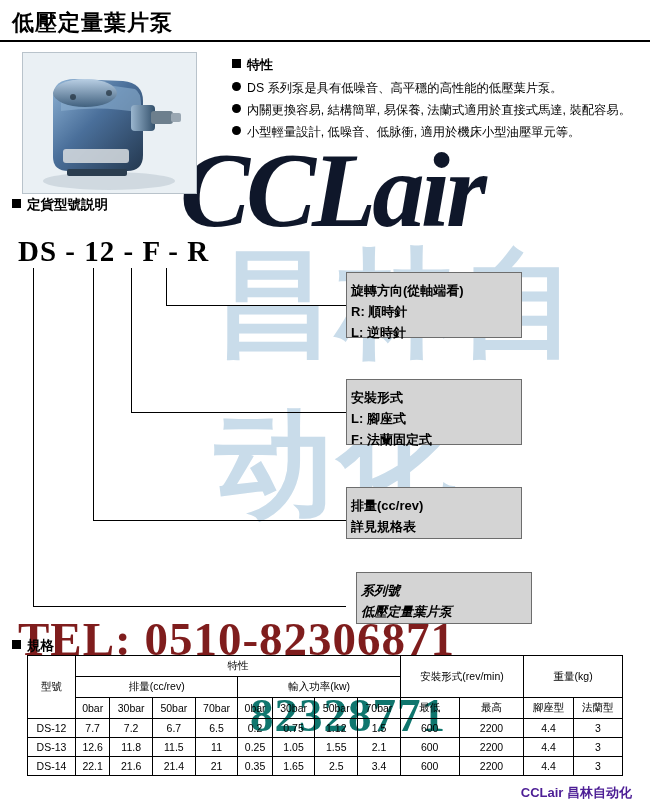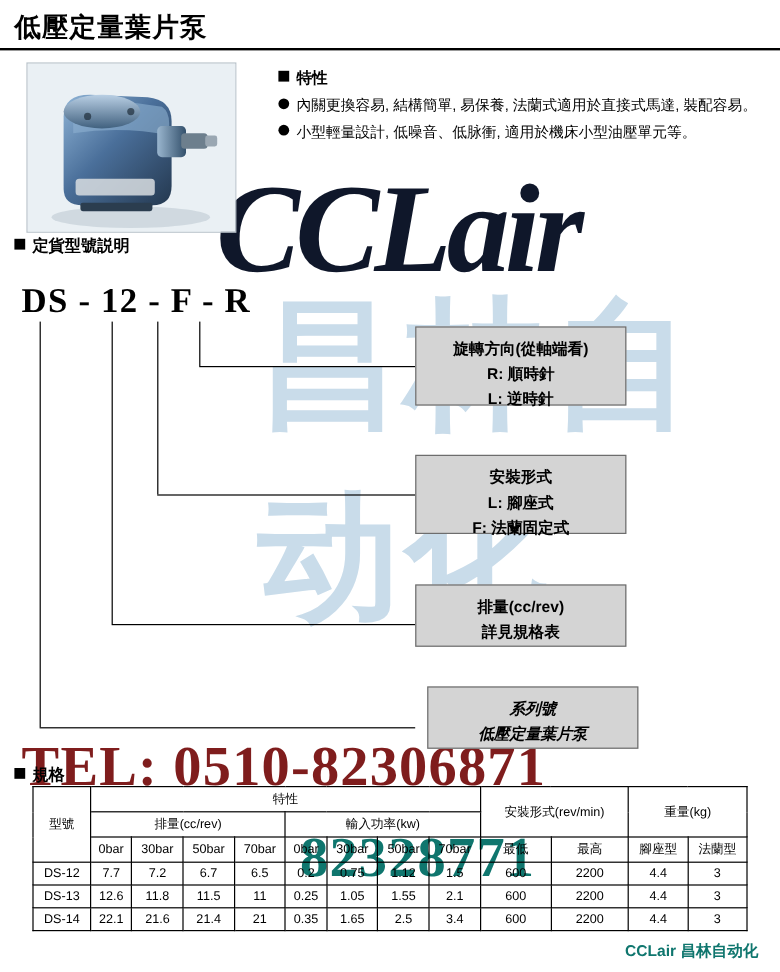--- a/index.html
+++ b/index.html
@@ -124,21 +124,21 @@
     font-size: 29px; font-weight: bold;
     letter-spacing: 1px;
     font-family: "Liberation Serif", serif;
   }
 
   
   .cbox {
     position:absolute;
     background:#d4d4d4;
     border:1px solid #6d6d6d;
-    text-align:center;
+    text-align:left;
     font-size: 13px;
     font-weight: bold;
     padding: 7px 4px;
     line-height: 21px;
     z-index: 4;
   }
   .leader { position:absolute; background:#000; z-index:3; }
   .lh { height:1px; }
   .lv { width:1px; }
 
@@ -164,21 +164,21 @@
     font-weight: normal;
     height: 19px;
   }
   .col-model { width: 48px; }
 
   .footer-brand {
     position:absolute;
     right: 18px; bottom: 8px;
     font-size: 13px;
     font-weight: bold;
-    color: #0f766e;
+    color: #4c1d95;
     z-index: 6;
   }
 </style>
 </head>
 <body>
 
 <div class="wm-logo">CCLair</div>
 <div class="wm-cn">昌林自动化</div>
 
 <div class="page-title">低壓定量葉片泵</div>
@@ -214,20 +214,23 @@
     <circle cx="50" cy="44" r="3" fill="#1f2d3b" opacity="0.7"></circle>
     <circle cx="86" cy="40" r="3" fill="#1f2d3b" opacity="0.7"></circle>
   </svg>
 </div>
 
 <div class="feat">
   <div class="feat-head">
     <span class="sq"></span><span>特性</span>
   </div>
   <div class="feat-item">
+    <span class="dot"></span><span>DS 系列泵是具有低噪音、高平穩的高性能的低壓葉片泵。</span>
+  </div>
+  <div class="feat-item">
     <span class="dot"></span><span>內關更換容易, 結構簡單, 易保養, 法蘭式適用於直接式馬達, 裝配容易。</span>
   </div>
   <div class="feat-item">
     <span class="dot"></span><span>小型輕量設計, 低噪音、低脉衝, 適用於機床小型油壓單元等。</span>
   </div>
 </div>
 
 <div class="model-head">
   <span class="sq"></span><span>定貨型號説明</span>
 </div>

